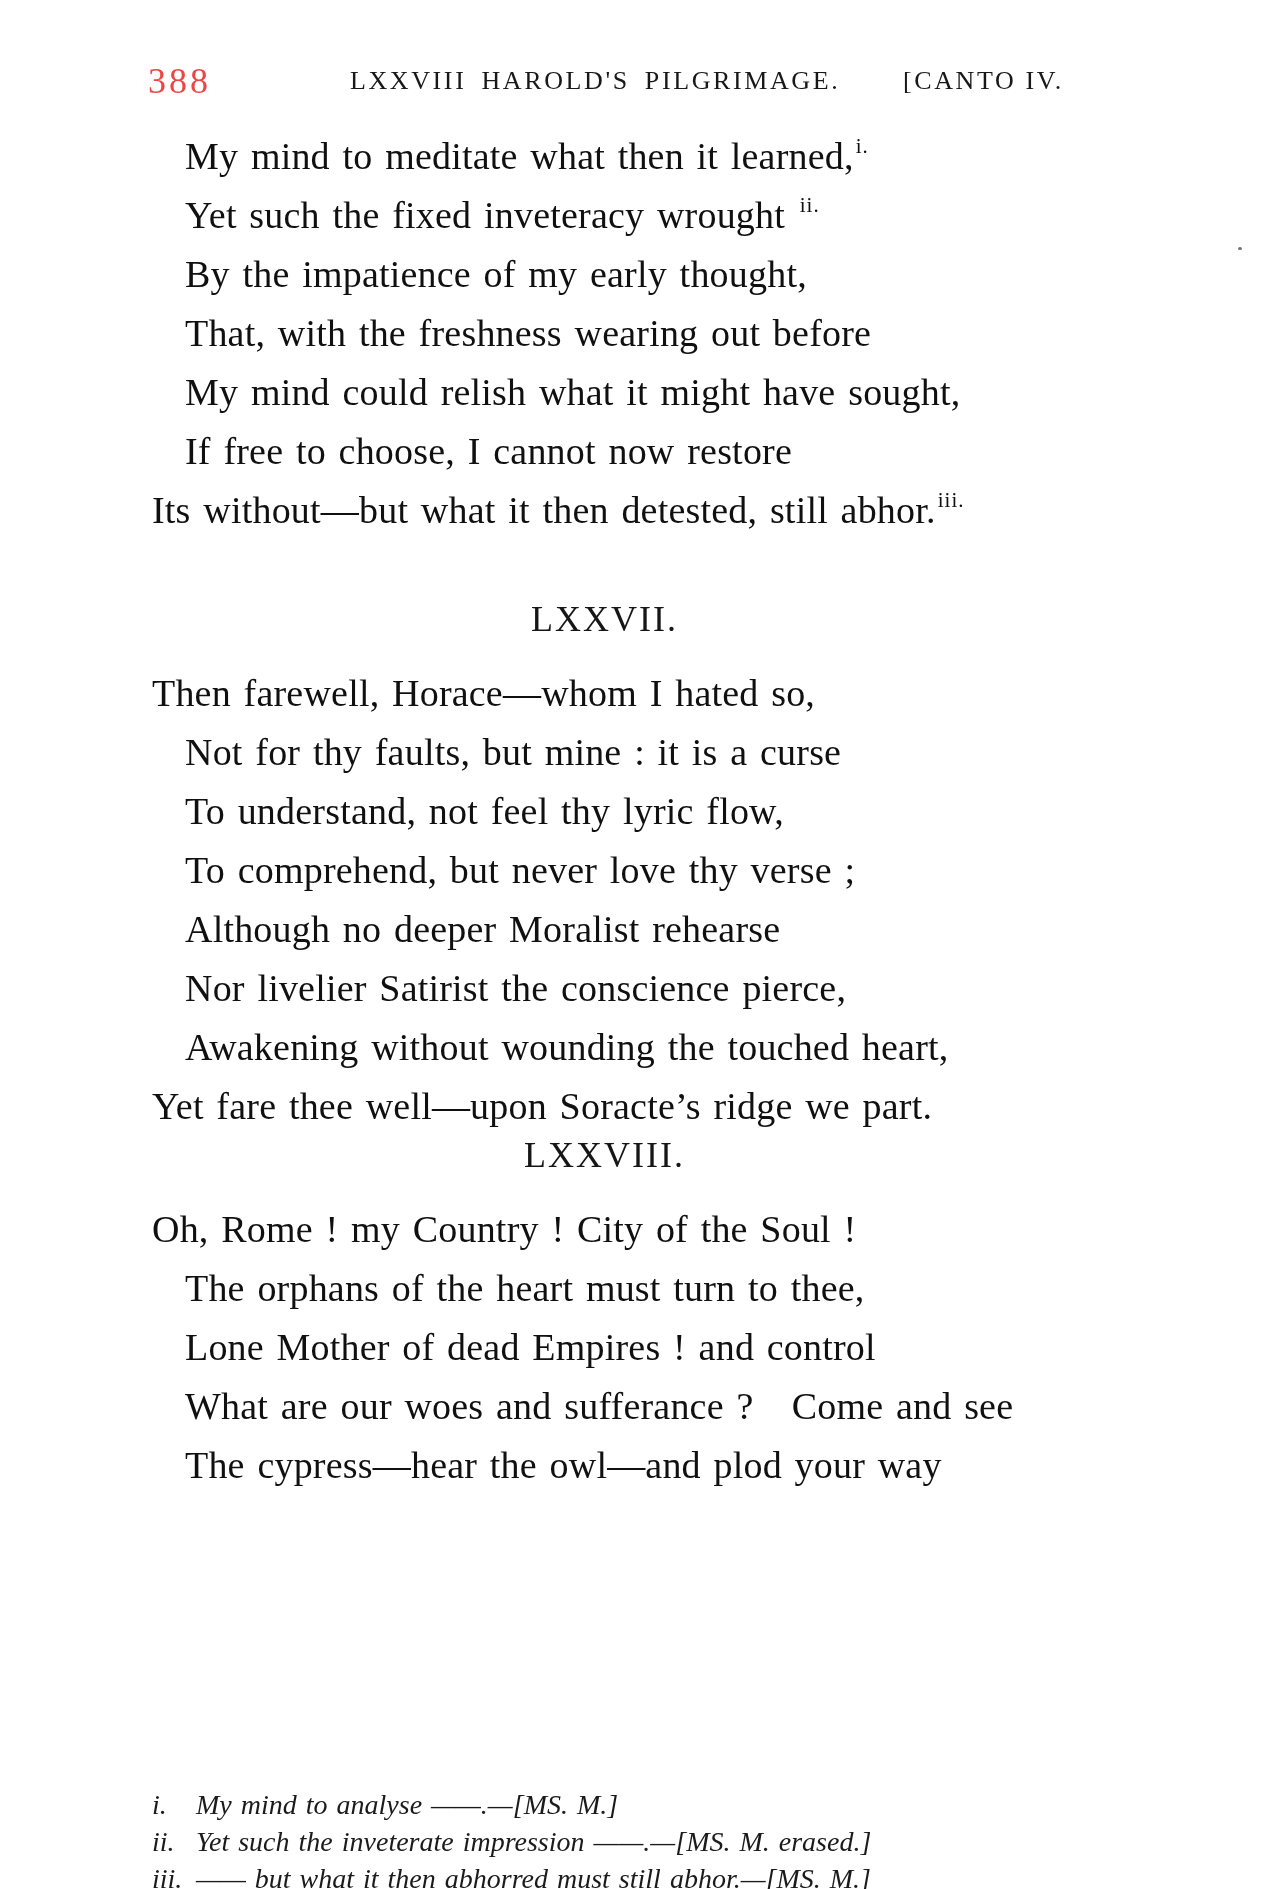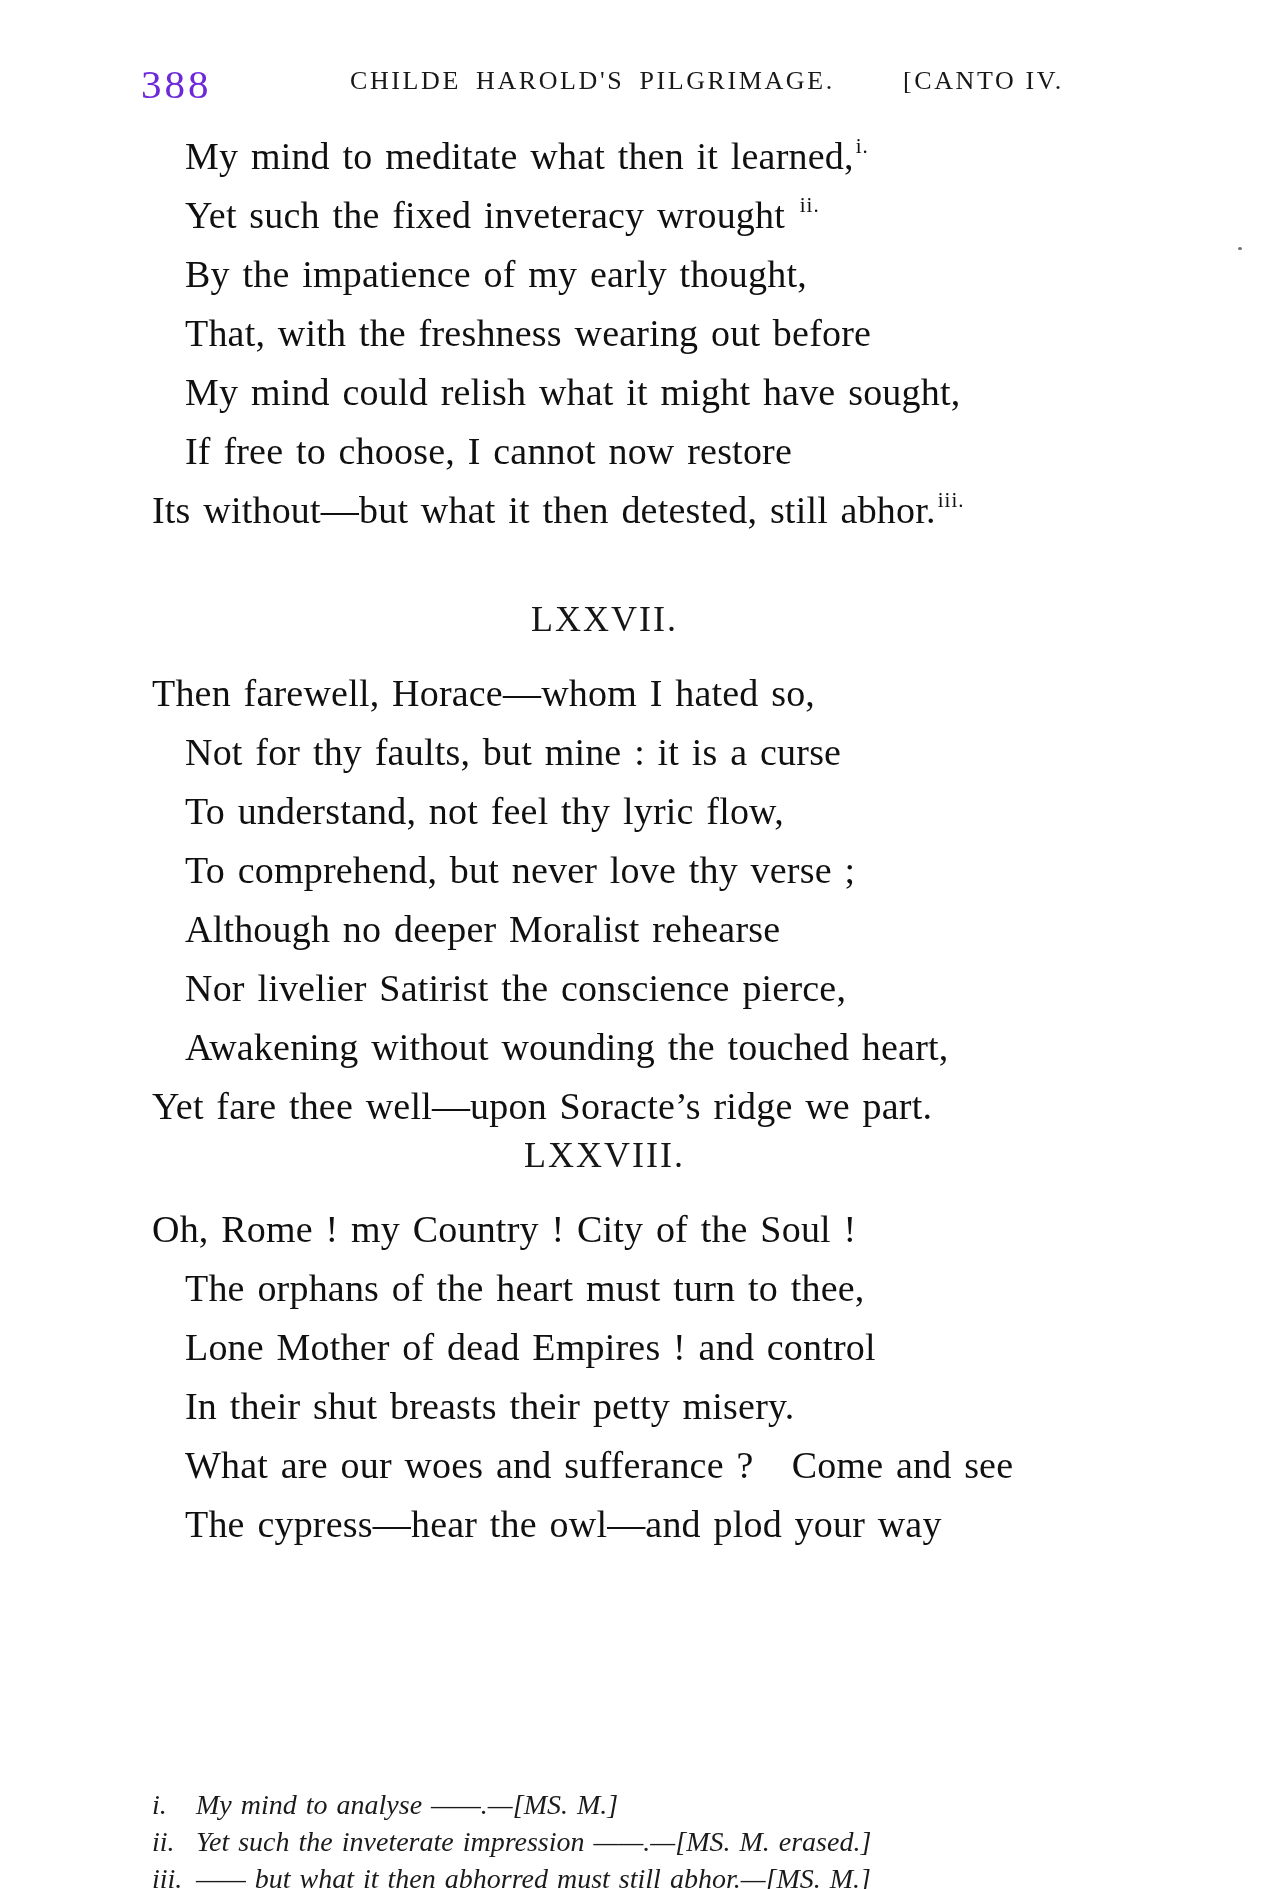--- a/index.html
+++ b/index.html
@@ -10,25 +10,25 @@
     height: 1889px;
     background: #ffffff;
     color: #131313;
     font-family: "Liberation Serif", "DejaVu Serif", serif;
     overflow: hidden;
   }
 
   
   .pagenum {
     position: absolute;
-    left: 141px;
+    left: 148px;
     top: 60px;
-    font-size: 41px;
+    font-size: 36px;
     letter-spacing: 3px;
-    color: #6d28d9;
+    color: #ef4444;
   }
   .running-title {
     position: absolute;
     left: 350px;
     top: 66px;
     font-size: 26px;
     letter-spacing: 2.6px;
     word-spacing: 6px;
     color: #181818;
     white-space: nowrap;
@@ -110,21 +110,21 @@
     border-radius: 50%;
   }
 </style>
 </head>
 <body>
 
 <main class="page">
 
   <header>
     <span class="pagenum">388</span>
-    <span class="running-title">CHILDE HAROLD'S PILGRIMAGE.</span>
+    <span class="running-title">LXXVIII HAROLD'S PILGRIMAGE.</span>
     <span class="canto">[CANTO IV.</span>
   </header>
 
   <section class="poem">
 
     <div class="stanza">
       <div class="line indent"><span>My mind to meditate what then it learned,</span><sup class="ref">i.</sup></div>
       <div class="line indent"><span>Yet such the fixed inveteracy wrought </span><sup class="ref">ii.</sup></div>
       <div class="line indent"><span>By the impatience of my early thought,</span></div>
       <div class="line indent"><span>That, with the freshness wearing out before</span></div>
@@ -145,21 +145,20 @@
       <div class="line indent"><span>Awakening without wounding the touched heart,</span></div>
       <div class="line"><span>Yet fare thee well—upon Soracte’s ridge we part.</span></div>
     </div>
 
     <h2 class="stanza-heading second">LXXVIII.</h2>
 
     <div class="stanza">
       <div class="line"><span>Oh, Rome ! my Country ! City of the Soul !</span></div>
       <div class="line indent"><span>The orphans of the heart must turn to thee,</span></div>
       <div class="line indent"><span>Lone Mother of dead Empires ! and control</span></div>
-      <div class="line indent"><span>In their shut breasts their petty misery.</span></div>
       <div class="line indent"><span>What are our woes and sufferance ? Come and see</span></div>
       <div class="line indent"><span>The cypress—hear the owl—and plod your way</span></div>
     </div>
 
   </section>
 
   <section class="footnotes">
     <div class="footnote"><span class="fn-label">i.</span><span class="fn-text">My mind to analyse ——.—[MS. M.]</span></div>
     <div class="footnote"><span class="fn-label">ii.</span><span class="fn-text">Yet such the inveterate impression ——.—[MS. M. erased.]</span></div>
     <div class="footnote"><span class="fn-label">iii.</span><span class="fn-text">—— but what it then abhorred must still abhor.—[MS. M.]</span></div>

